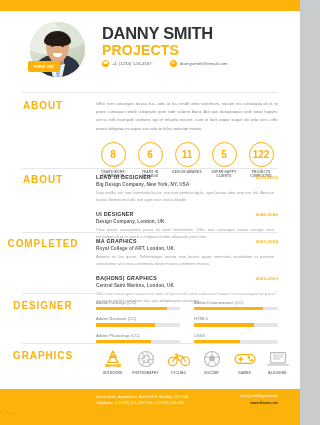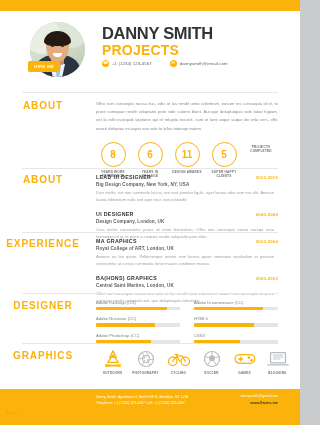--- a/index.html
+++ b/index.html
@@ -273,20 +273,21 @@
         </div>
         <div class="stat">
           <div class="stat-circle">11</div>
           <div class="stat-label">DESIGN AWARDS</div>
         </div>
         <div class="stat">
           <div class="stat-circle">5</div>
           <div class="stat-label">SUPER HAPPY CLIENTS</div>
         </div>
         <div class="stat">
+          <div class="stat-circle">122</div>
           <div class="stat-label">PROJECTS COMPLETED</div>
         </div>
       </div>
     </div>
   </div>
 
   <div class="rule" style="top:168px"></div>
 
   <div class="section" style="top:174px">
     <div class="sec-label">ABOUT</div>
@@ -306,21 +307,21 @@
         </div>
         <div class="entry-sub">Design Company, London, UK</div>
         <div class="entry-desc">Cras mattis consectetur purus sit amet fermentum. Offici non consequis nossa exceqe rana nonsequia id at, te prore a cmquae rendis voluptatin pore vido.</div>
       </div>
     </div>
   </div>
 
   <div class="rule" style="top:232px"></div>
 
   <div class="section" style="top:238px">
-    <div class="sec-label">EXPERIENCE</div>
+    <div class="sec-label">COMPLETED</div>
     <div class="sec-body">
       <div class="entry">
         <div class="entry-head">
           <span class="entry-title">MA GRAPHICS</span>
           <span class="entry-date">2003-2004</span>
         </div>
         <div class="entry-sub">Royal College of ART, London, UK</div>
         <div class="entry-desc">Aenean eu leo quam. Pellentesque ornare sem lacinia quam venenatis vestibulum et possem consectetur at cursus commodo, tortor mauris condimen massa.</div>
       </div>
       <div class="entry">

